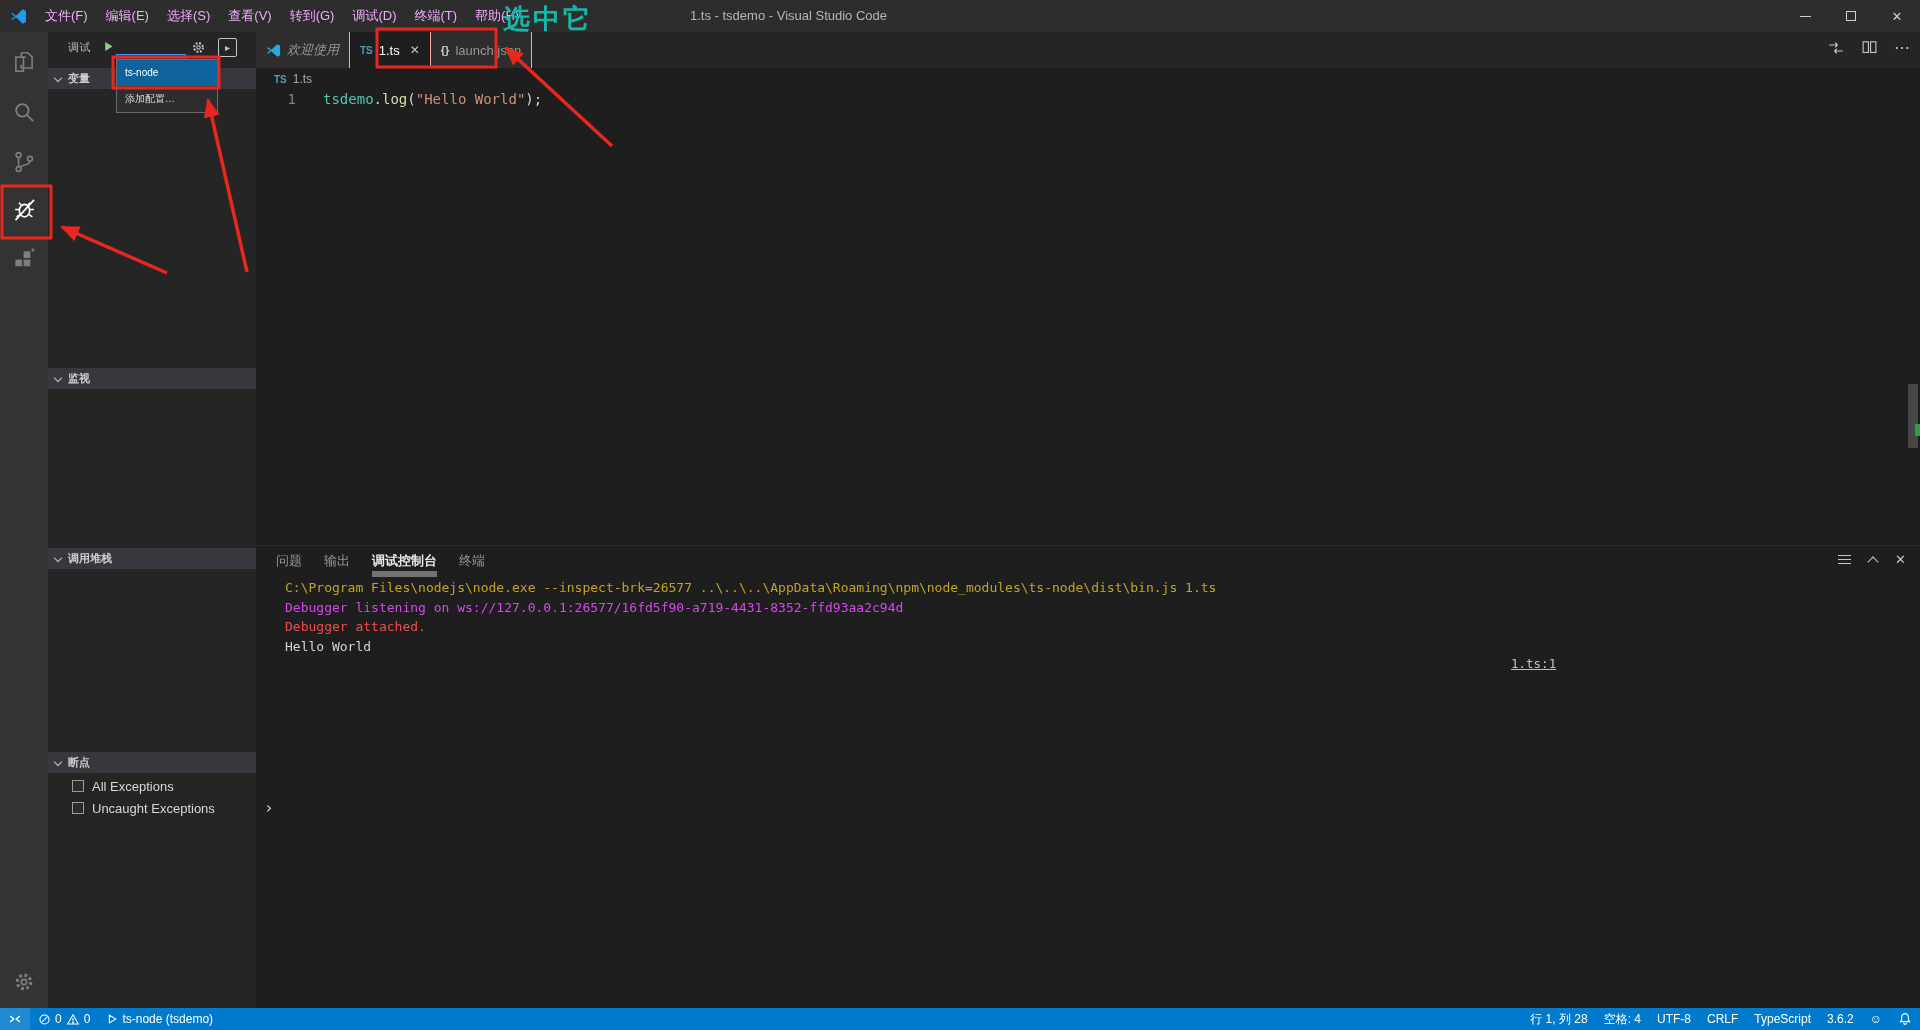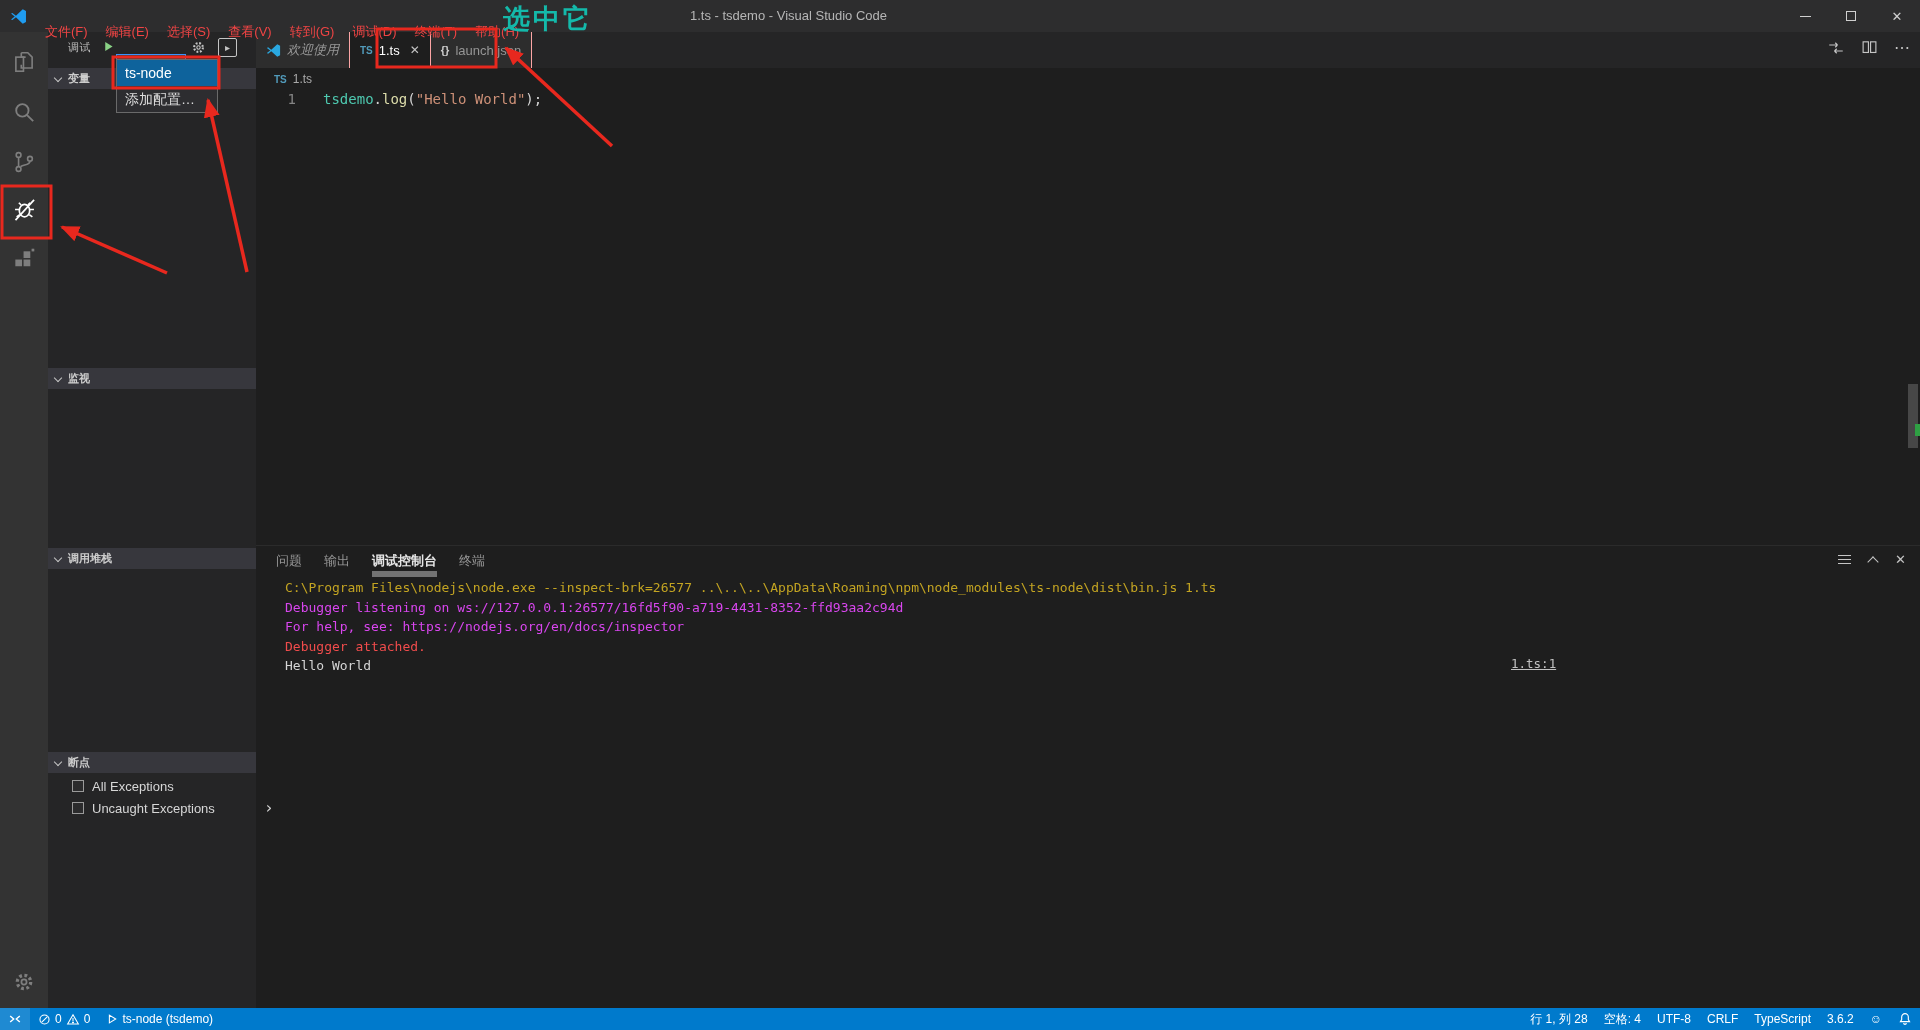--- a/index.html
+++ b/index.html
@@ -4,21 +4,21 @@
 <style>
   *{margin:0;padding:0;box-sizing:border-box;cursor:default}
   html,body{width:1920px;height:1030px;overflow:hidden;background:#1e1e1e;
     font-family:"Liberation Sans",sans-serif;-webkit-font-smoothing:antialiased}
   #app{position:relative;width:1920px;height:1030px;background:#1e1e1e}
 
   
   .titlebar{position:absolute;top:0;left:0;right:0;height:32px;background:#2d2d2e;
     display:flex;align-items:center;color:#cccccc;font-size:13px;z-index:10}
   .logo{width:36px;display:flex;justify-content:center;align-items:center}
-  .menu-item{padding:16px 9px;height:32px;line-height:32px;color:#ef4444}
+  .menu-item{padding:0 9px;height:32px;line-height:32px;color:#f0abfc}
   .window-title{position:absolute;left:690px;top:0;line-height:32px;color:#b6b6b6}
   .window-controls{position:absolute;right:0;top:0;display:flex;height:32px}
   .wc{width:46px;height:32px;display:flex;align-items:center;justify-content:center;color:#cfcfcf}
   .wc-min-glyph{display:block;width:11px;height:1px;background:#cfcfcf}
   .wc-max-glyph{display:block;width:10px;height:10px;border:1px solid #cfcfcf}
 
   
   .activitybar{position:absolute;top:32px;left:0;width:48px;bottom:22px;background:#333333;z-index:5}
   .ab-icon{position:absolute;left:0;width:48px;height:40px;display:flex;align-items:center;justify-content:center;color:#7e7e7e}
   .ab-icon.active{color:#ffffff}
@@ -29,21 +29,21 @@
   .sb-view-title{position:absolute;left:20px;top:0;line-height:30px;font-size:11px;color:#bdbdbd;letter-spacing:.5px}
   .sb-play{position:absolute;left:54px;top:8px;color:#89d185}
   .sb-select{position:absolute;left:68px;top:22px;width:70px;height:21px;background:#3c3c3c;
     border:1px solid #3794ff;color:#eeeeee;font-size:12px;display:flex;align-items:center;
     padding:0 4px;overflow:hidden;white-space:nowrap}
   .sb-select .caret{margin-left:auto;font-size:10px;color:#cccccc}
   .sb-gear{position:absolute;left:142px;top:7px;color:#c5c5c5}
   .sb-console-btn{position:absolute;left:170px;top:6px;width:19px;height:19px;border:1.4px solid #c5c5c5;
     border-radius:2px;display:flex;align-items:center;justify-content:center;color:#c5c5c5;font-size:10px}
   .dropdown{position:absolute;left:68px;top:27px;width:102px;background:#2d2d30;border:1px solid #6a6a6a;z-index:8}
-  .dd-item{height:26px;line-height:26px;padding-left:8px;font-size:14px;color:#dddddd;white-space:nowrap}
+  .dd-item{height:26px;line-height:26px;padding-left:8px;font-size:10px;color:#dddddd;white-space:nowrap}
   .dd-item.selected{background:#0e639c;color:#ffffff}
   .sb-section{position:absolute;left:0;width:100%;height:21px;background:#37373d;display:flex;align-items:center;
     font-size:11px;font-weight:bold;color:#cccccc}
   .chev{width:6px;height:6px;border-left:1.3px solid #c5c5c5;border-bottom:1.3px solid #c5c5c5;
     transform:rotate(-45deg);margin:0 7px 2px 7px;flex:none}
   .bp-item{position:absolute;left:0;width:100%;height:22px;display:flex;align-items:center;font-size:13px;color:#d7d7d7}
   .bp-check{width:12px;height:12px;border:1px solid #9a9a9a;background:#2b2b2c;margin:0 8px 0 24px;flex:none}
 
   
   .tabbar{position:absolute;top:32px;left:256px;right:0;height:36px;background:#252526;display:flex;z-index:4}
@@ -295,21 +295,20 @@
           <span></span>
           <span></span>
           <span></span>
         </span>
       <span class="chev-up"></span>
       <span style="font-size:13px">✕</span>
     </div>
     <div class="panel-content">
       <div class="c-yellow">C:\Program Files\nodejs\node.exe --inspect-brk=26577 ..\..\..\AppData\Roaming\npm\node_modules\ts-node\dist\bin.js 1.ts</div>
       <div class="c-purple">Debugger listening on ws://127.0.0.1:26577/16fd5f90-a719-4431-8352-ffd93aa2c94d</div>
-      <div class="c-purple">For help, see: https://nodejs.org/en/docs/inspector</div>
       <div class="c-red">Debugger attached.</div>
       <div class="c-plain">Hello World</div>
     </div>
     <a class="source-link">1.ts:1</a>
     <span class="repl-prompt">›</span>
   </div>
 
   <div class="statusbar">
     <span class="remote-box">
       <svg class="ic" width="14" height="14" viewBox="0 0 16 16" fill="none" stroke="#ffffff" stroke-width="1.6">

